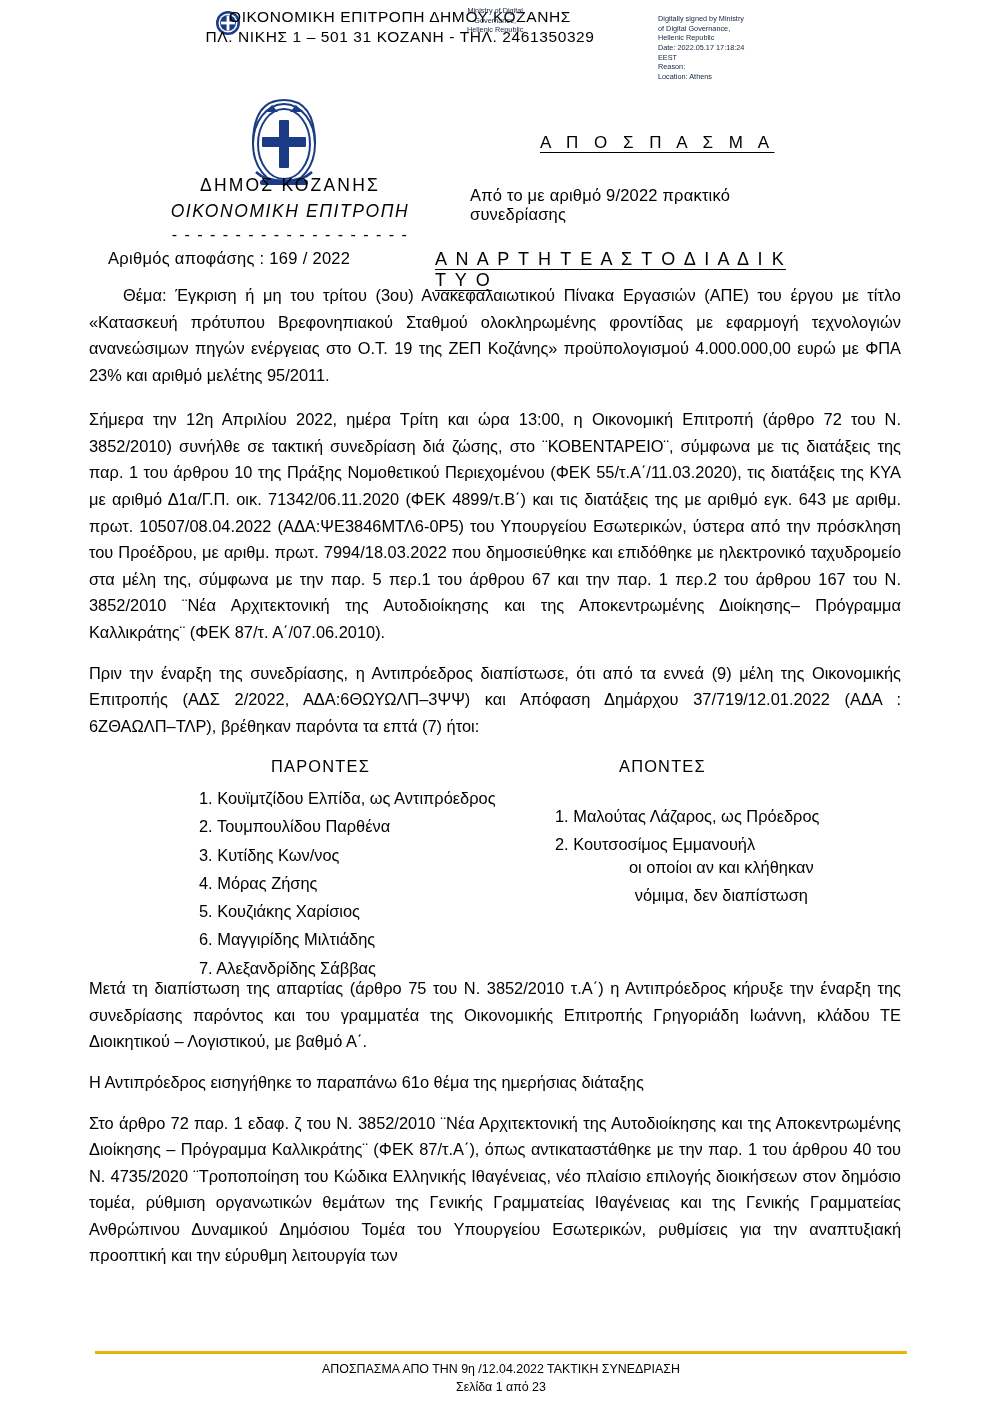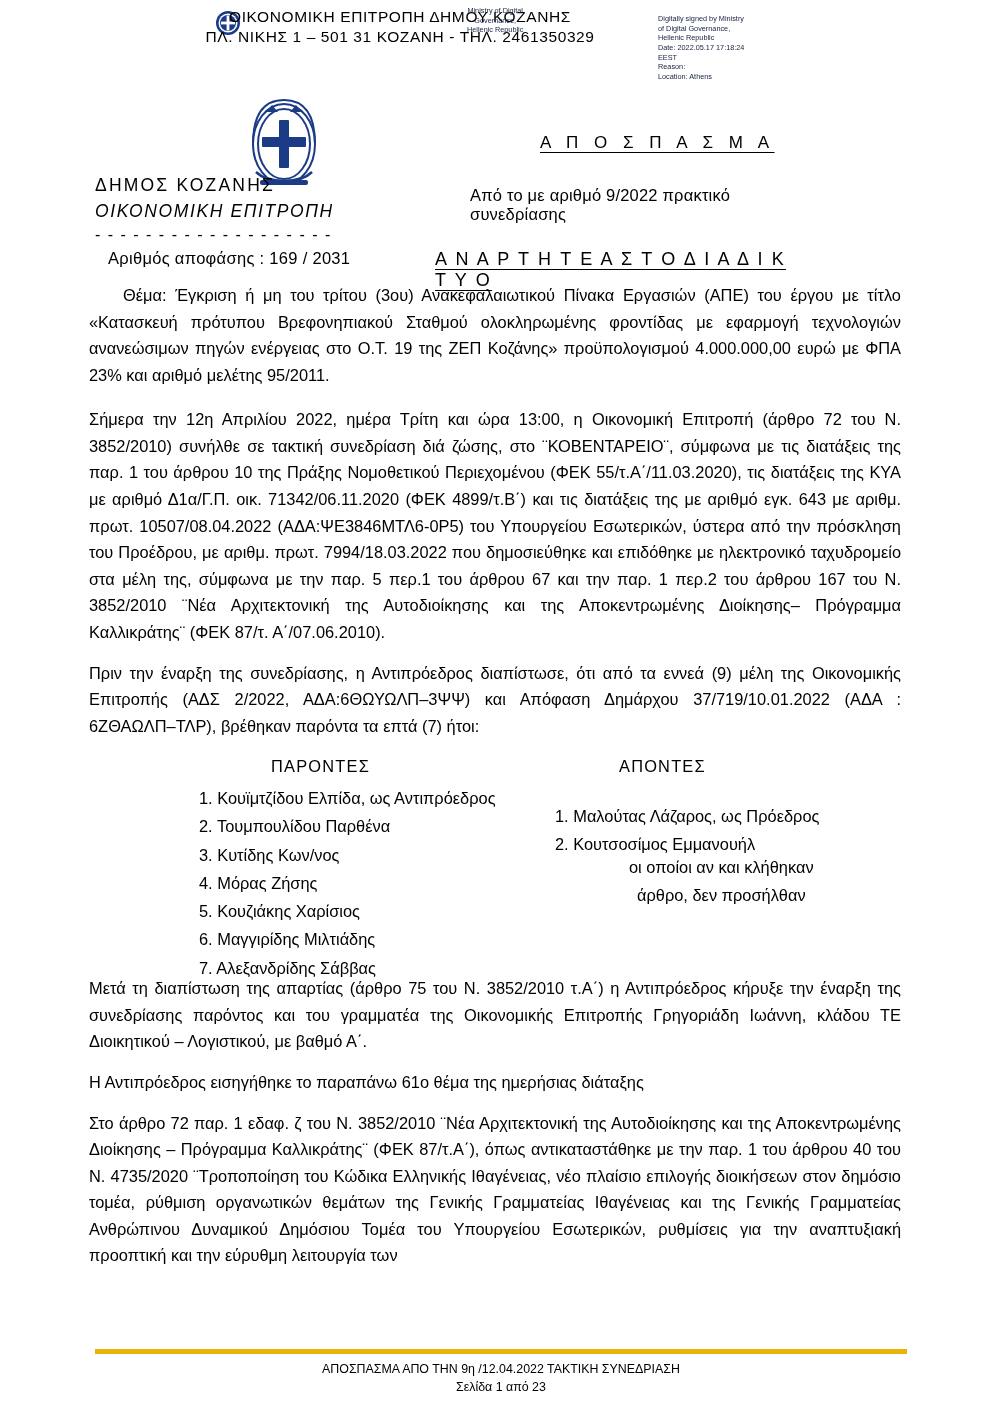--- a/index.html
+++ b/index.html
@@ -77,20 +77,21 @@
     width: 88px;
     height: 105px;
   }
 
   
   .dept {
     position: absolute;
     left: 95px;
     top: 172px;
     width: 390px;
+    text-align: center;
     font-size: 17.5px;
     line-height: 1.5;
     letter-spacing: 0.4px;
   }
   .dept .l1 { letter-spacing: 2.2px; }
   .dept .l2 { letter-spacing: 1.6px; font-style: italic; }
   .dept .dashes {
     letter-spacing: 1.5px;
     font-size: 16px;
     display: block;
@@ -193,21 +194,21 @@
     white-space: nowrap;
   }
   .absent-note .l { display: block; text-align: center; }
 
   
   .footer {
     position: absolute;
     left: 95px;
     bottom: 18px;
     width: 812px;
-    border-top: 5px solid #eab308;
+    border-top: 3px solid #eab308;
     padding-top: 6px;
     text-align: center;
     font-size: 12.4px;
     line-height: 1.5;
   }
   .footer .l { display: block; }
 </style>
 </head>
 <body>
 
@@ -267,30 +268,30 @@
 
   <div class="dept">
     <span class="l1">ΔΗΜΟΣ     ΚΟΖΑΝΗΣ</span><br>
     <span class="l2">ΟΙΚΟΝΟΜΙΚΗ       ΕΠΙΤΡΟΠΗ</span>
     <span class="dashes">- - - - - - - - - - - - - - - - - - -</span>
   </div>
 
   <div class="apospasma">Α Π Ο Σ Π Α Σ Μ Α</div>
   <div class="apofrom">Από το με αριθμό 9/2022 πρακτικό συνεδρίασης</div>
 
-  <div class="decline">Αριθμός   αποφάσης :   169 / 2031</div>
+  <div class="decline">Αριθμός   αποφάσης :   169 / 2022</div>
   <div class="anartitea">Α Ν Α Ρ Τ Η Τ Ε Α   Σ Τ Ο   Δ Ι Α Δ Ι Κ Τ Υ Ο</div>
 
   <div class="body">
 
     <p class="theme">Θέμα:  Έγκριση ή μη του τρίτου (3ου) Ανακεφαλαιωτικού Πίνακα Εργασιών (ΑΠΕ) του έργου με τίτλο «Κατασκευή πρότυπου Βρεφονηπιακού Σταθμού ολοκληρωμένης φροντίδας με εφαρμογή τεχνολογιών ανανεώσιμων πηγών ενέργειας στο Ο.Τ. 19 της ΖΕΠ Κοζάνης» προϋπολογισμού 4.000.000,00 ευρώ με ΦΠΑ 23% και αριθμό μελέτης 95/2011.</p>
 
     <p class="para">Σήμερα την 12η Απριλίου 2022, ημέρα Τρίτη και ώρα 13:00, η Οικονομική Επιτροπή (άρθρο 72 του Ν. 3852/2010) συνήλθε σε τακτική συνεδρίαση διά ζώσης, στο ¨ΚΟΒΕΝΤΑΡΕΙΟ¨, σύμφωνα με τις διατάξεις της παρ. 1 του άρθρου 10 της Πράξης Νομοθετικού Περιεχομένου (ΦΕΚ 55/τ.Α΄/11.03.2020), τις διατάξεις της ΚΥΑ με αριθμό Δ1α/Γ.Π. οικ. 71342/06.11.2020 (ΦΕΚ 4899/τ.Β΄) και τις διατάξεις της με αριθμό εγκ. 643 με αριθμ. πρωτ. 10507/08.04.2022 (ΑΔΑ:ΨΕ3846ΜΤΛ6-0Ρ5) του Υπουργείου Εσωτερικών, ύστερα από την πρόσκληση του Προέδρου, με αριθμ. πρωτ. 7994/18.03.2022 που δημοσιεύθηκε και επιδόθηκε με ηλεκτρονικό ταχυδρομείο στα μέλη της, σύμφωνα με την παρ. 5 περ.1 του άρθρου 67 και την παρ. 1 περ.2 του άρθρου 167 του Ν. 3852/2010 ¨Νέα Αρχιτεκτονική της Αυτοδιοίκησης και της Αποκεντρωμένης Διοίκησης– Πρόγραμμα Καλλικράτης¨ (ΦΕΚ 87/τ. Α΄/07.06.2010).</p>
 
-    <p class="para">Πριν την έναρξη της συνεδρίασης, η Αντιπρόεδρος διαπίστωσε, ότι από τα εννεά (9) μέλη της Οικονομικής Επιτροπής (ΑΔΣ  2/2022, ΑΔΑ:6ΘΩΥΩΛΠ–3ΨΨ) και Απόφαση Δημάρχου 37/719/10.01.2022 (ΑΔΑ : 6ΖΘΑΩΛΠ–ΤΛΡ), βρέθηκαν παρόντα τα επτά (7) ήτοι:</p>
+    <p class="para">Πριν την έναρξη της συνεδρίασης, η Αντιπρόεδρος διαπίστωσε, ότι από τα εννεά (9) μέλη της Οικονομικής Επιτροπής (ΑΔΣ  2/2022, ΑΔΑ:6ΘΩΥΩΛΠ–3ΨΨ) και Απόφαση Δημάρχου 37/719/12.01.2022 (ΑΔΑ : 6ΖΘΑΩΛΠ–ΤΛΡ), βρέθηκαν παρόντα τα επτά (7) ήτοι:</p>
 
     <div class="attend">
       <div class="col-head-present">ΠΑΡΟΝΤΕΣ</div>
       <div class="col-head-absent">ΑΠΟΝΤΕΣ</div>
 
       <ol class="present">
         <li>1. Κουϊμτζίδου Ελπίδα, ως Αντιπρόεδρος</li>
         <li>2. Τουμπουλίδου Παρθένα</li>
         <li>3. Κυτίδης Κων/νος</li>
         <li>4. Μόρας Ζήσης</li>
@@ -299,21 +300,21 @@
         <li>7. Αλεξανδρίδης Σάββας</li>
       </ol>
 
       <ol class="absent">
         <li>1. Μαλούτας Λάζαρος, ως Πρόεδρος</li>
         <li>2. Κουτσοσίμος Εμμανουήλ</li>
       </ol>
 
       <div class="absent-note">
         <span class="l">οι οποίοι αν και κλήθηκαν</span>
-        <span class="l">άρθρο, δεν προσήλθαν</span>
+        <span class="l">νόμιμα, δεν διαπίστωση</span>
       </div>
     </div>
 
     <p class="para">Μετά τη διαπίστωση της απαρτίας (άρθρο 75 του Ν. 3852/2010 τ.Α΄) η Αντιπρόεδρος κήρυξε την έναρξη της συνεδρίασης παρόντος και του γραμματέα της Οικονομικής Επιτροπής Γρηγοριάδη Ιωάννη, κλάδου ΤΕ Διοικητικού – Λογιστικού, με βαθμό Α΄.</p>
     <p class="para">Η Αντιπρόεδρος εισηγήθηκε το παραπάνω 61ο θέμα της ημερήσιας διάταξης</p>
     <p class="para">Στο άρθρο 72 παρ. 1 εδαφ. ζ του Ν. 3852/2010 ¨Νέα Αρχιτεκτονική της Αυτοδιοίκησης και της Αποκεντρωμένης Διοίκησης – Πρόγραμμα Καλλικράτης¨ (ΦΕΚ 87/τ.Α΄), όπως αντικαταστάθηκε με την παρ. 1 του άρθρου 40 του Ν. 4735/2020 ¨Τροποποίηση του Κώδικα Ελληνικής Ιθαγένειας, νέο πλαίσιο επιλογής διοικήσεων στον δημόσιο τομέα, ρύθμιση οργανωτικών θεμάτων της Γενικής Γραμματείας Ιθαγένειας και της Γενικής Γραμματείας Ανθρώπινου Δυναμικού Δημόσιου Τομέα του Υπουργείου Εσωτερικών, ρυθμίσεις για την αναπτυξιακή προοπτική και την εύρυθμη λειτουργία των</p>
   </div>
 
   <div class="footer">
     <span class="l">ΑΠΟΣΠΑΣΜΑ ΑΠΟ ΤΗΝ 9η /12.04.2022  ΤΑΚΤΙΚΗ  ΣΥΝΕΔΡΙΑΣΗ</span>

